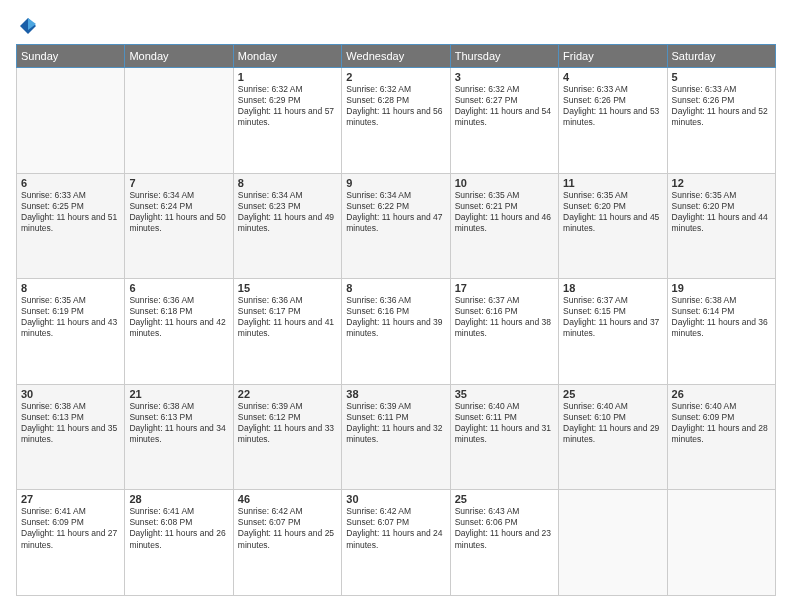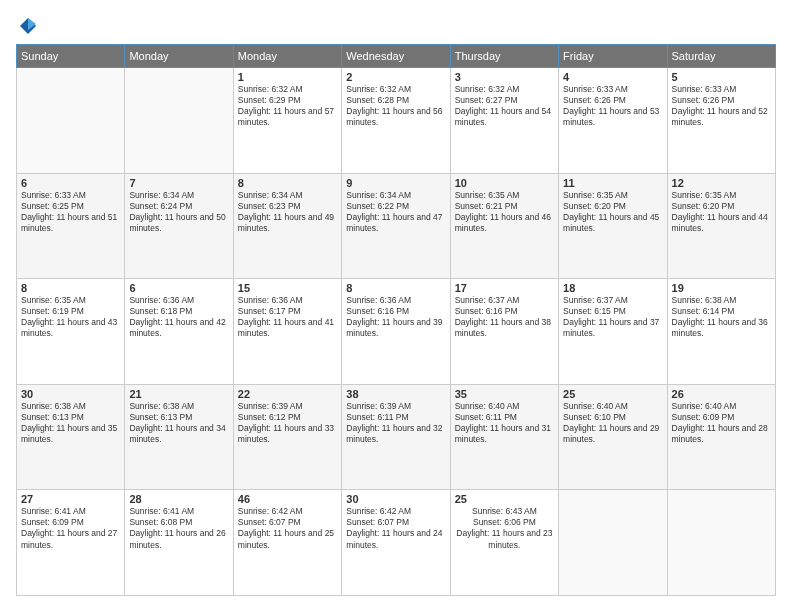--- a/index.html
+++ b/index.html
@@ -309,21 +309,21 @@
 Daylight: 11 hours and 25 minutes.</div>
           </td>
           <td>
             <div class="day-number">30</div>
             <div class="day-info" style="white-space: pre-line;">Sunrise: 6:42 AM
 Sunset: 6:07 PM
 Daylight: 11 hours and 24 minutes.</div>
           </td>
           <td>
             <div class="day-number">25</div>
-            <div class="day-info" style="white-space: pre-line; text-align: center;">Sunrise: 6:43 AM
+            <div class="day-info" style="white-space: pre-line;">Sunrise: 6:43 AM
 Sunset: 6:06 PM
 Daylight: 11 hours and 23 minutes.</div>
           </td>
           <td class="empty-cell"></td>
           <td class="empty-cell"></td>
         </tr>
       </tbody>
   </table>
 </div>
 

